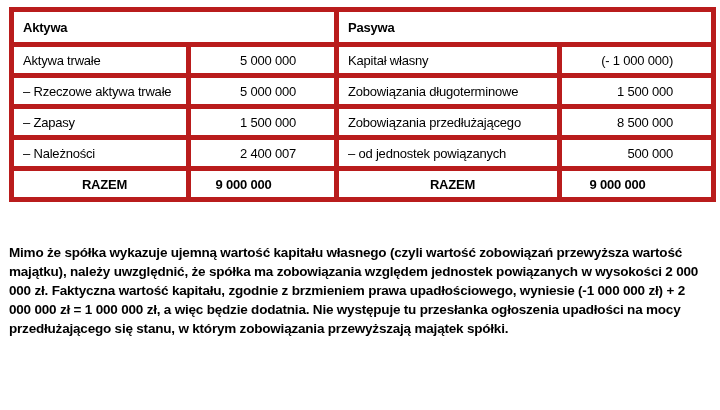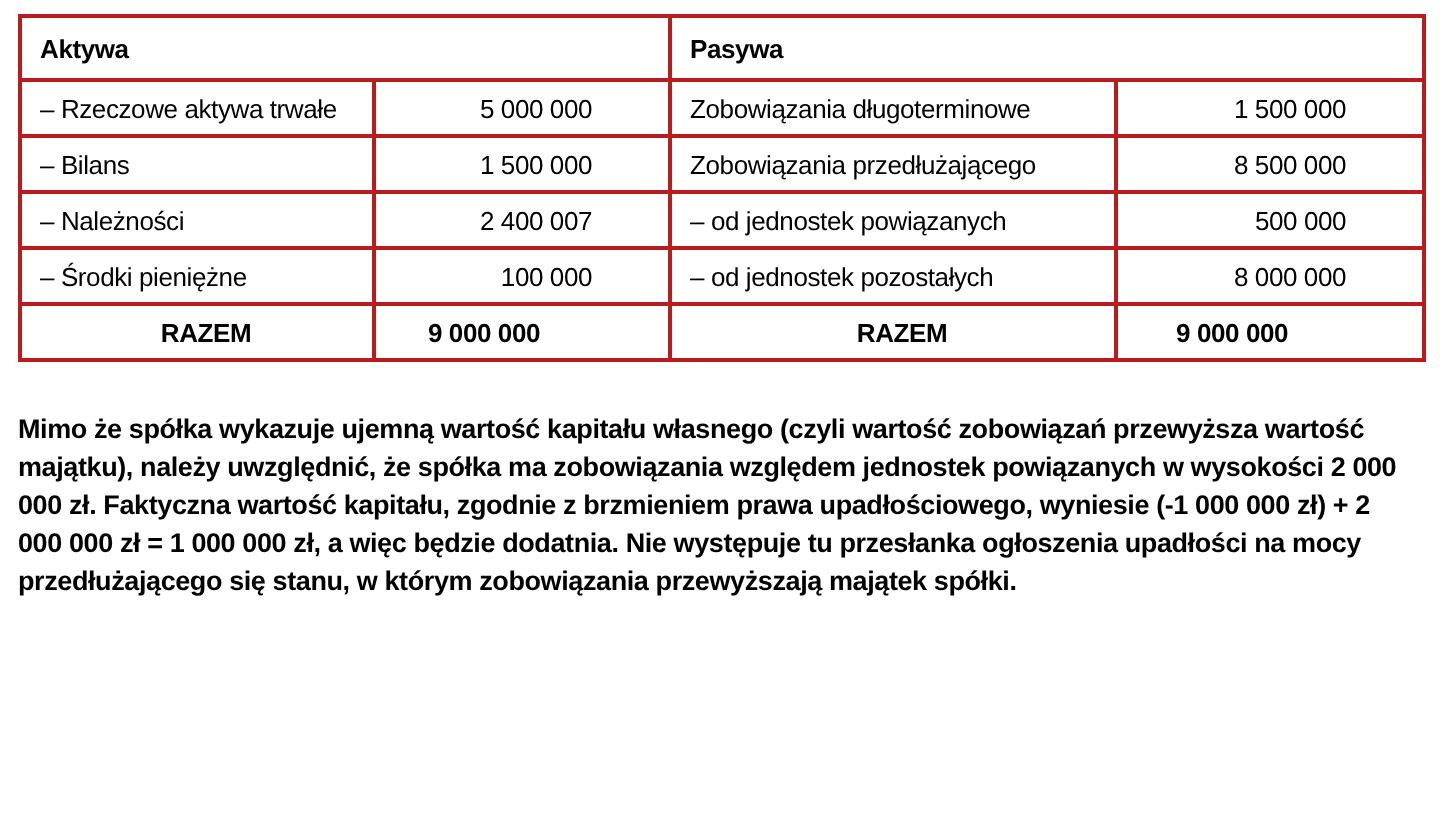--- a/index.html
+++ b/index.html
@@ -28,40 +28,40 @@
     border-collapse: collapse;
     table-layout: fixed;
     width: 702px;
     border: 2px solid #000;
   }
   table.balance col.c1 { width: 177px; }
   table.balance col.c2 { width: 148px; }
   table.balance col.c3 { width: 223px; }
   table.balance col.c4 { width: 154px; }
   table.balance th, table.balance td {
-    border: 2px solid #b91c1c;
+    border: 5px solid #b91c1c;
     font-size: 13px;
     letter-spacing: -0.2px;
     vertical-align: middle;
     overflow: hidden;
     white-space: nowrap;
   }
   table.balance th.group {
     height: 30px;
     text-align: left;
     font-weight: bold;
     padding: 0 0 0 9px;
   }
   table.balance td { height: 26px; padding: 0; }
   table.balance td.label { text-align: left; padding-left: 9px; }
   table.balance td.value { text-align: right; padding-right: 38px; }
   table.balance tr.total td { font-weight: bold; text-align: center; }
   .note {
     width: 700px;
-    margin: 24px 0 0 0;
+    margin: 41px 0 0 0;
     font-size: 13.5px;
     font-weight: bold;
     line-height: 19px;
     letter-spacing: -0.2px;
   }
 </style>
 </head>
 <body>
 
 <div class="page">
@@ -75,42 +75,42 @@
         <col class="c4">
     </colgroup>
     <thead>
       <tr>
         <th class="group" colspan="2">Aktywa</th>
         <th class="group" colspan="2">Pasywa</th>
       </tr>
     </thead>
     <tbody>
       <tr>
+        <td class="label">Aktywa trwałe</td>
+        <td class="value">5 000 000</td>
+        <td class="label">Kapitał własny</td>
+        <td class="value">(- 1 000 000)</td>
+      </tr>
+      <tr>
         <td class="label">– Rzeczowe aktywa trwałe</td>
         <td class="value">5 000 000</td>
         <td class="label">Zobowiązania długoterminowe</td>
         <td class="value">1 500 000</td>
       </tr>
       <tr>
-        <td class="label">– Bilans</td>
+        <td class="label">– Zapasy</td>
         <td class="value">1 500 000</td>
         <td class="label">Zobowiązania przedłużającego</td>
         <td class="value">8 500 000</td>
       </tr>
       <tr>
         <td class="label">– Należności</td>
         <td class="value">2 400 007</td>
         <td class="label">– od jednostek powiązanych</td>
         <td class="value">500 000</td>
-      </tr>
-      <tr>
-        <td class="label">– Środki pieniężne</td>
-        <td class="value">100 000</td>
-        <td class="label">– od jednostek pozostałych</td>
-        <td class="value">8 000 000</td>
       </tr>
       <tr class="total">
         <td class="label">RAZEM</td>
         <td class="value">9 000 000</td>
         <td class="label">RAZEM</td>
         <td class="value">9 000 000</td>
       </tr>
     </tbody>
   </table>
 

